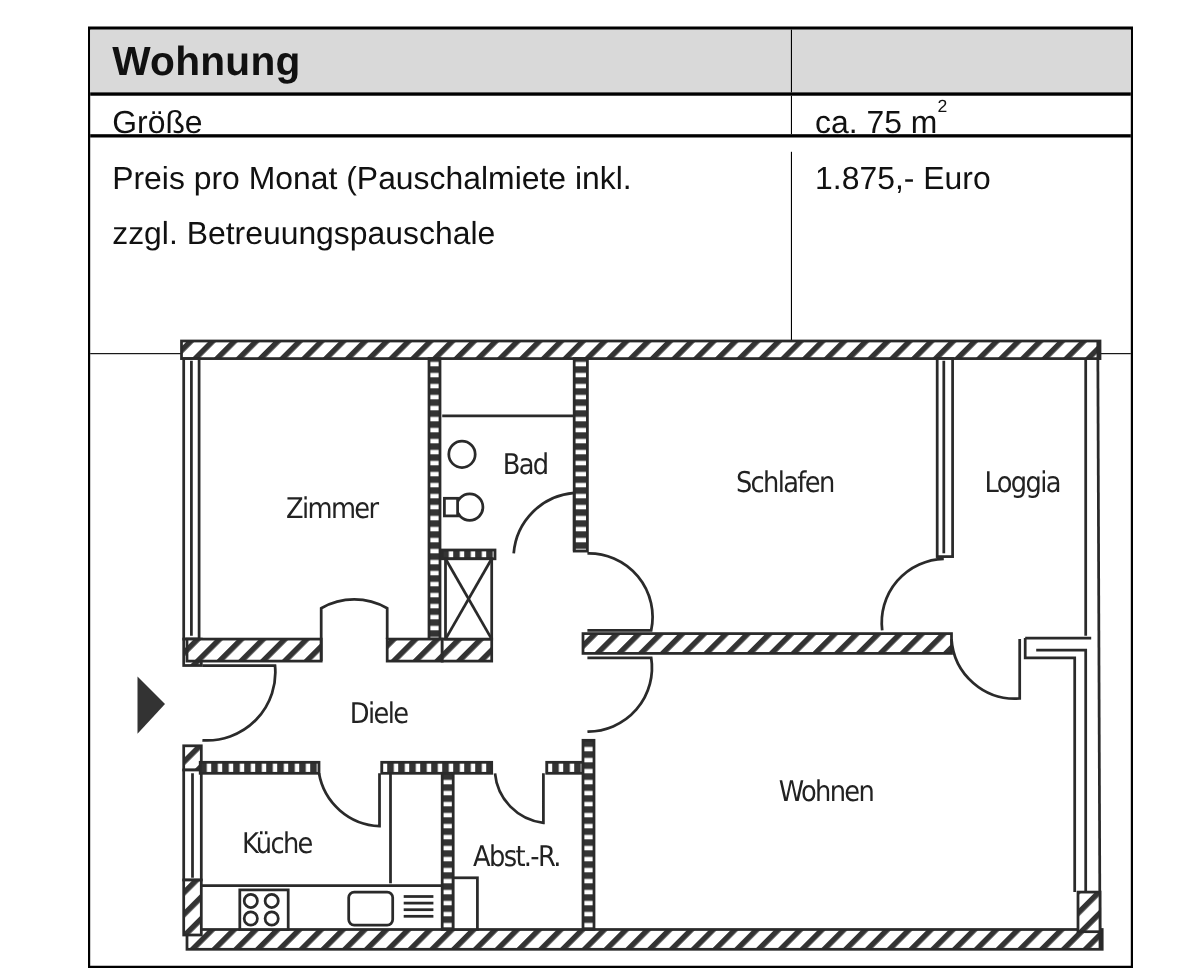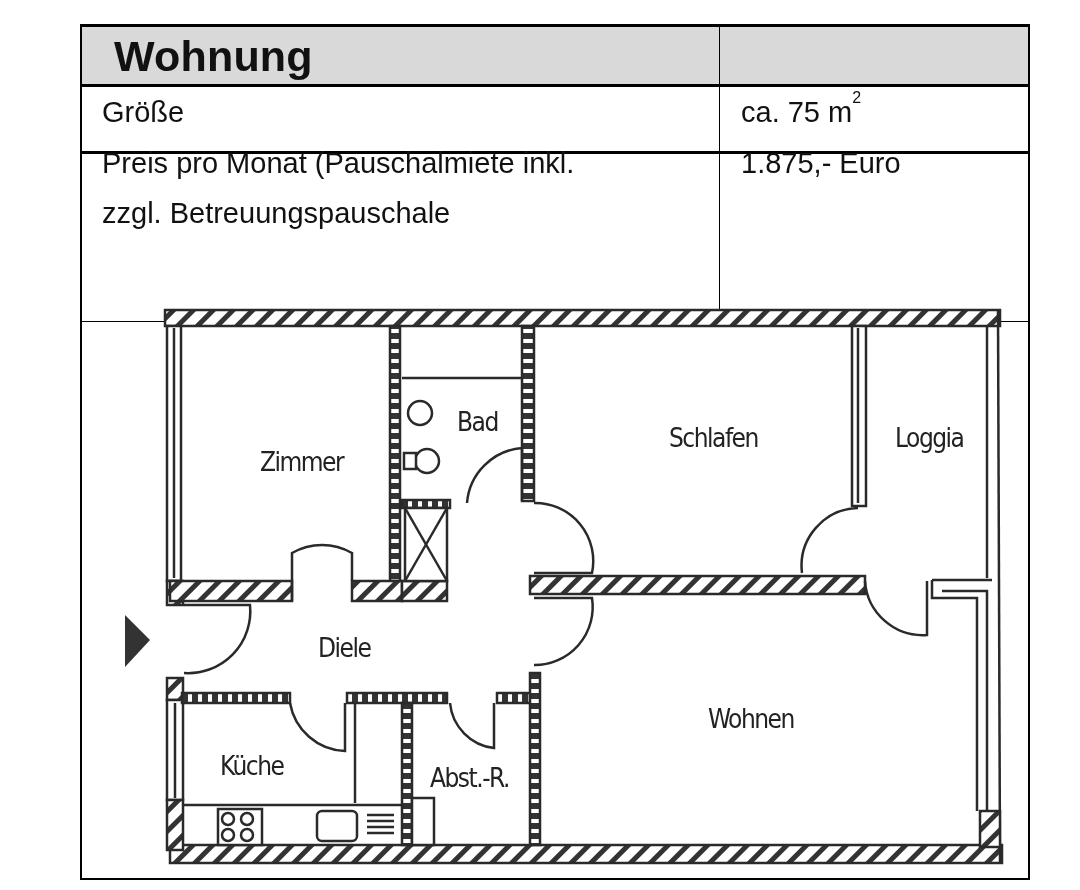--- a/index.html
+++ b/index.html
@@ -3,28 +3,28 @@
 <meta charset="utf-8">
 <style>
   html, body { margin: 0; padding: 0; background: #ffffff; }
   body { width: 1080px; height: 890px; position: relative; overflow: hidden;
          font-family: "Liberation Sans", "DejaVu Sans", sans-serif; color: #111; }
   .sheet { position: absolute; left: 80px; top: 24px; width: 950px; height: 856px;
            border-left: 2px solid #000; border-right: 2px solid #000;
            border-top: 3px solid #000; border-bottom: 2px solid #000; box-sizing: border-box; }
   .row { position: absolute; left: 0; right: 0; box-sizing: border-box; }
   .row-head { top: 0; height: 60px; background: #d9d9d9; border-bottom: 3px solid #000; }
-  .row-size { top: 60px; height: 67px; border-bottom: 3px solid #000; }
+  .row-size { top: 60px; height: 38px; border-bottom: 3px solid #000; }
   .row-price { top: 111px; height: 184px; border-bottom: 1px solid #000; }
   .row-plan { top: 262px; bottom: 0; }
   .col-divider { position: absolute; top: 0; bottom: 0; left: 637px; width: 1px; background: #000; }
   .cell { position: absolute; top: 0; }
   .cell-left { left: 20px; }
   .cell-right { left: 659px; }
-  .head-text { font-weight: bold; font-size: 43px; line-height: 58px; letter-spacing: 0.2px; margin-left: 12px; }
+  .head-text { font-weight: bold; font-size: 37px; line-height: 58px; letter-spacing: 0.2px; }
   .body-text { font-size: 29px; line-height: 50px; }
   .price-lines { line-height: 50px; font-size: 29px; }
   sup.m2 { font-size: 16px; position: relative; top: -4px; vertical-align: top; line-height: 30px; }
   .plan-svg { position: absolute; left: 0; top: 0; }
   .room-label { font-family: "DejaVu Sans Condensed", "DejaVu Sans", sans-serif; font-size: 26px;
                 fill: #222; letter-spacing: -1.5px; }
 </style>
 </head>
 <body>
 

